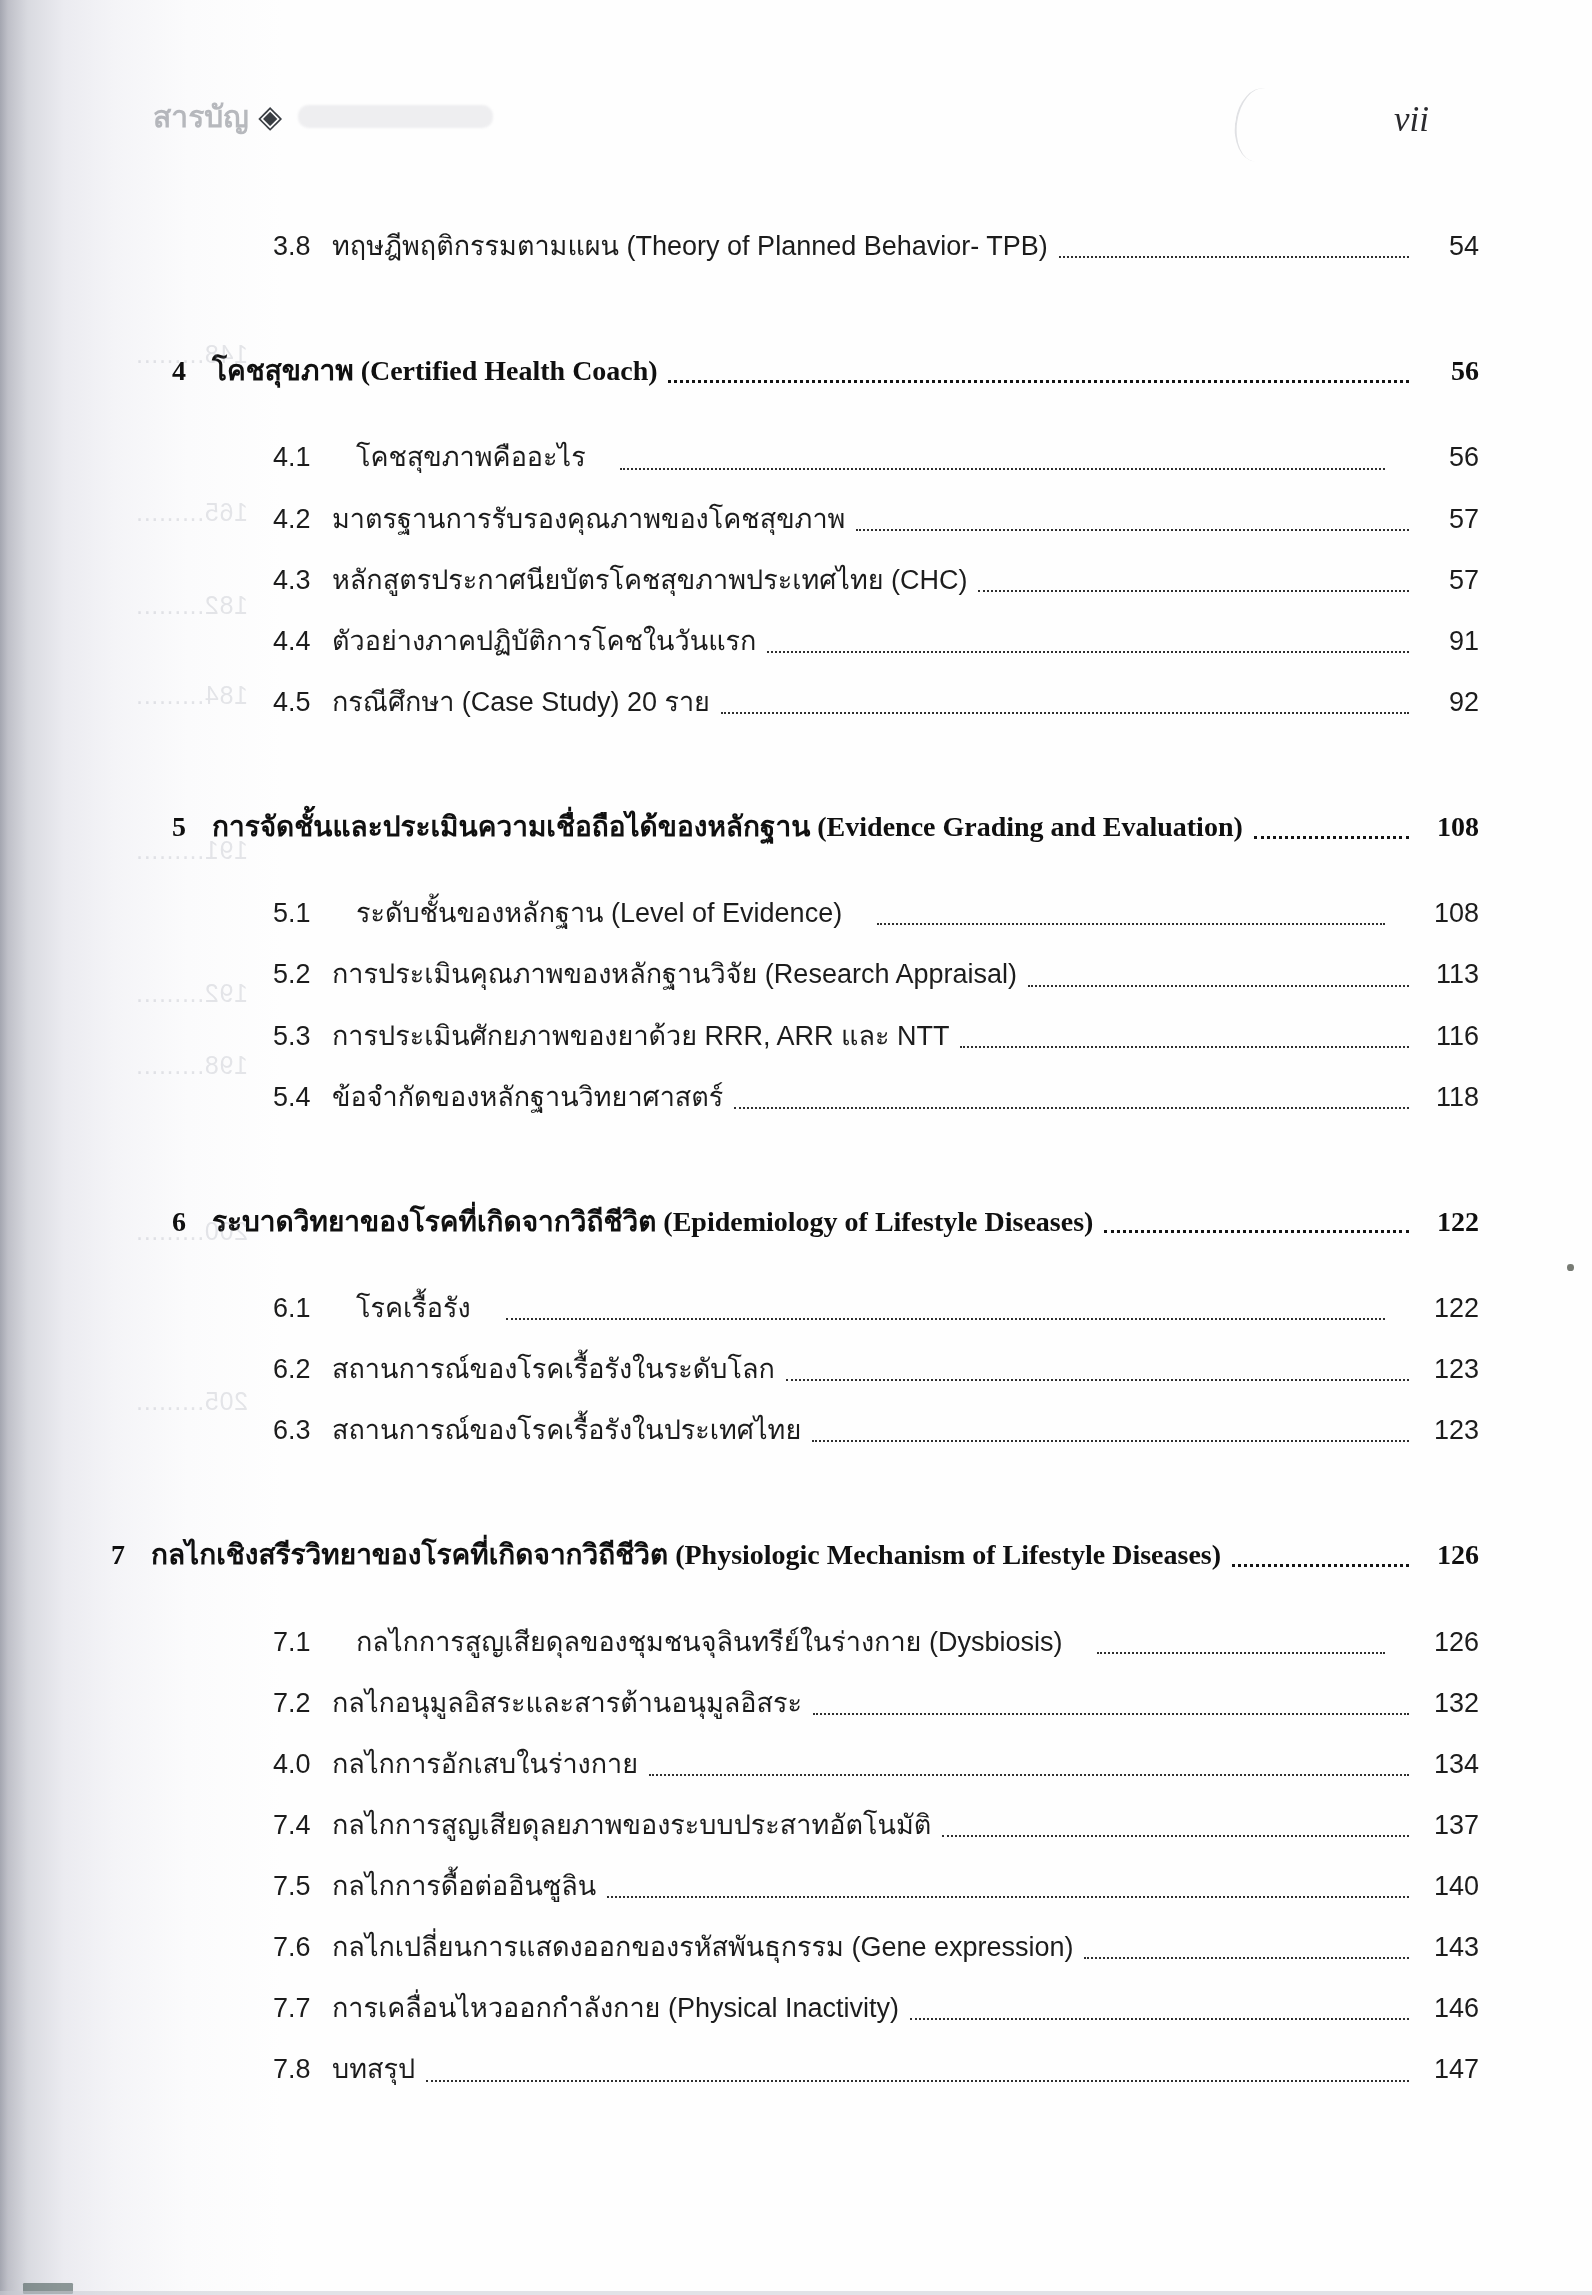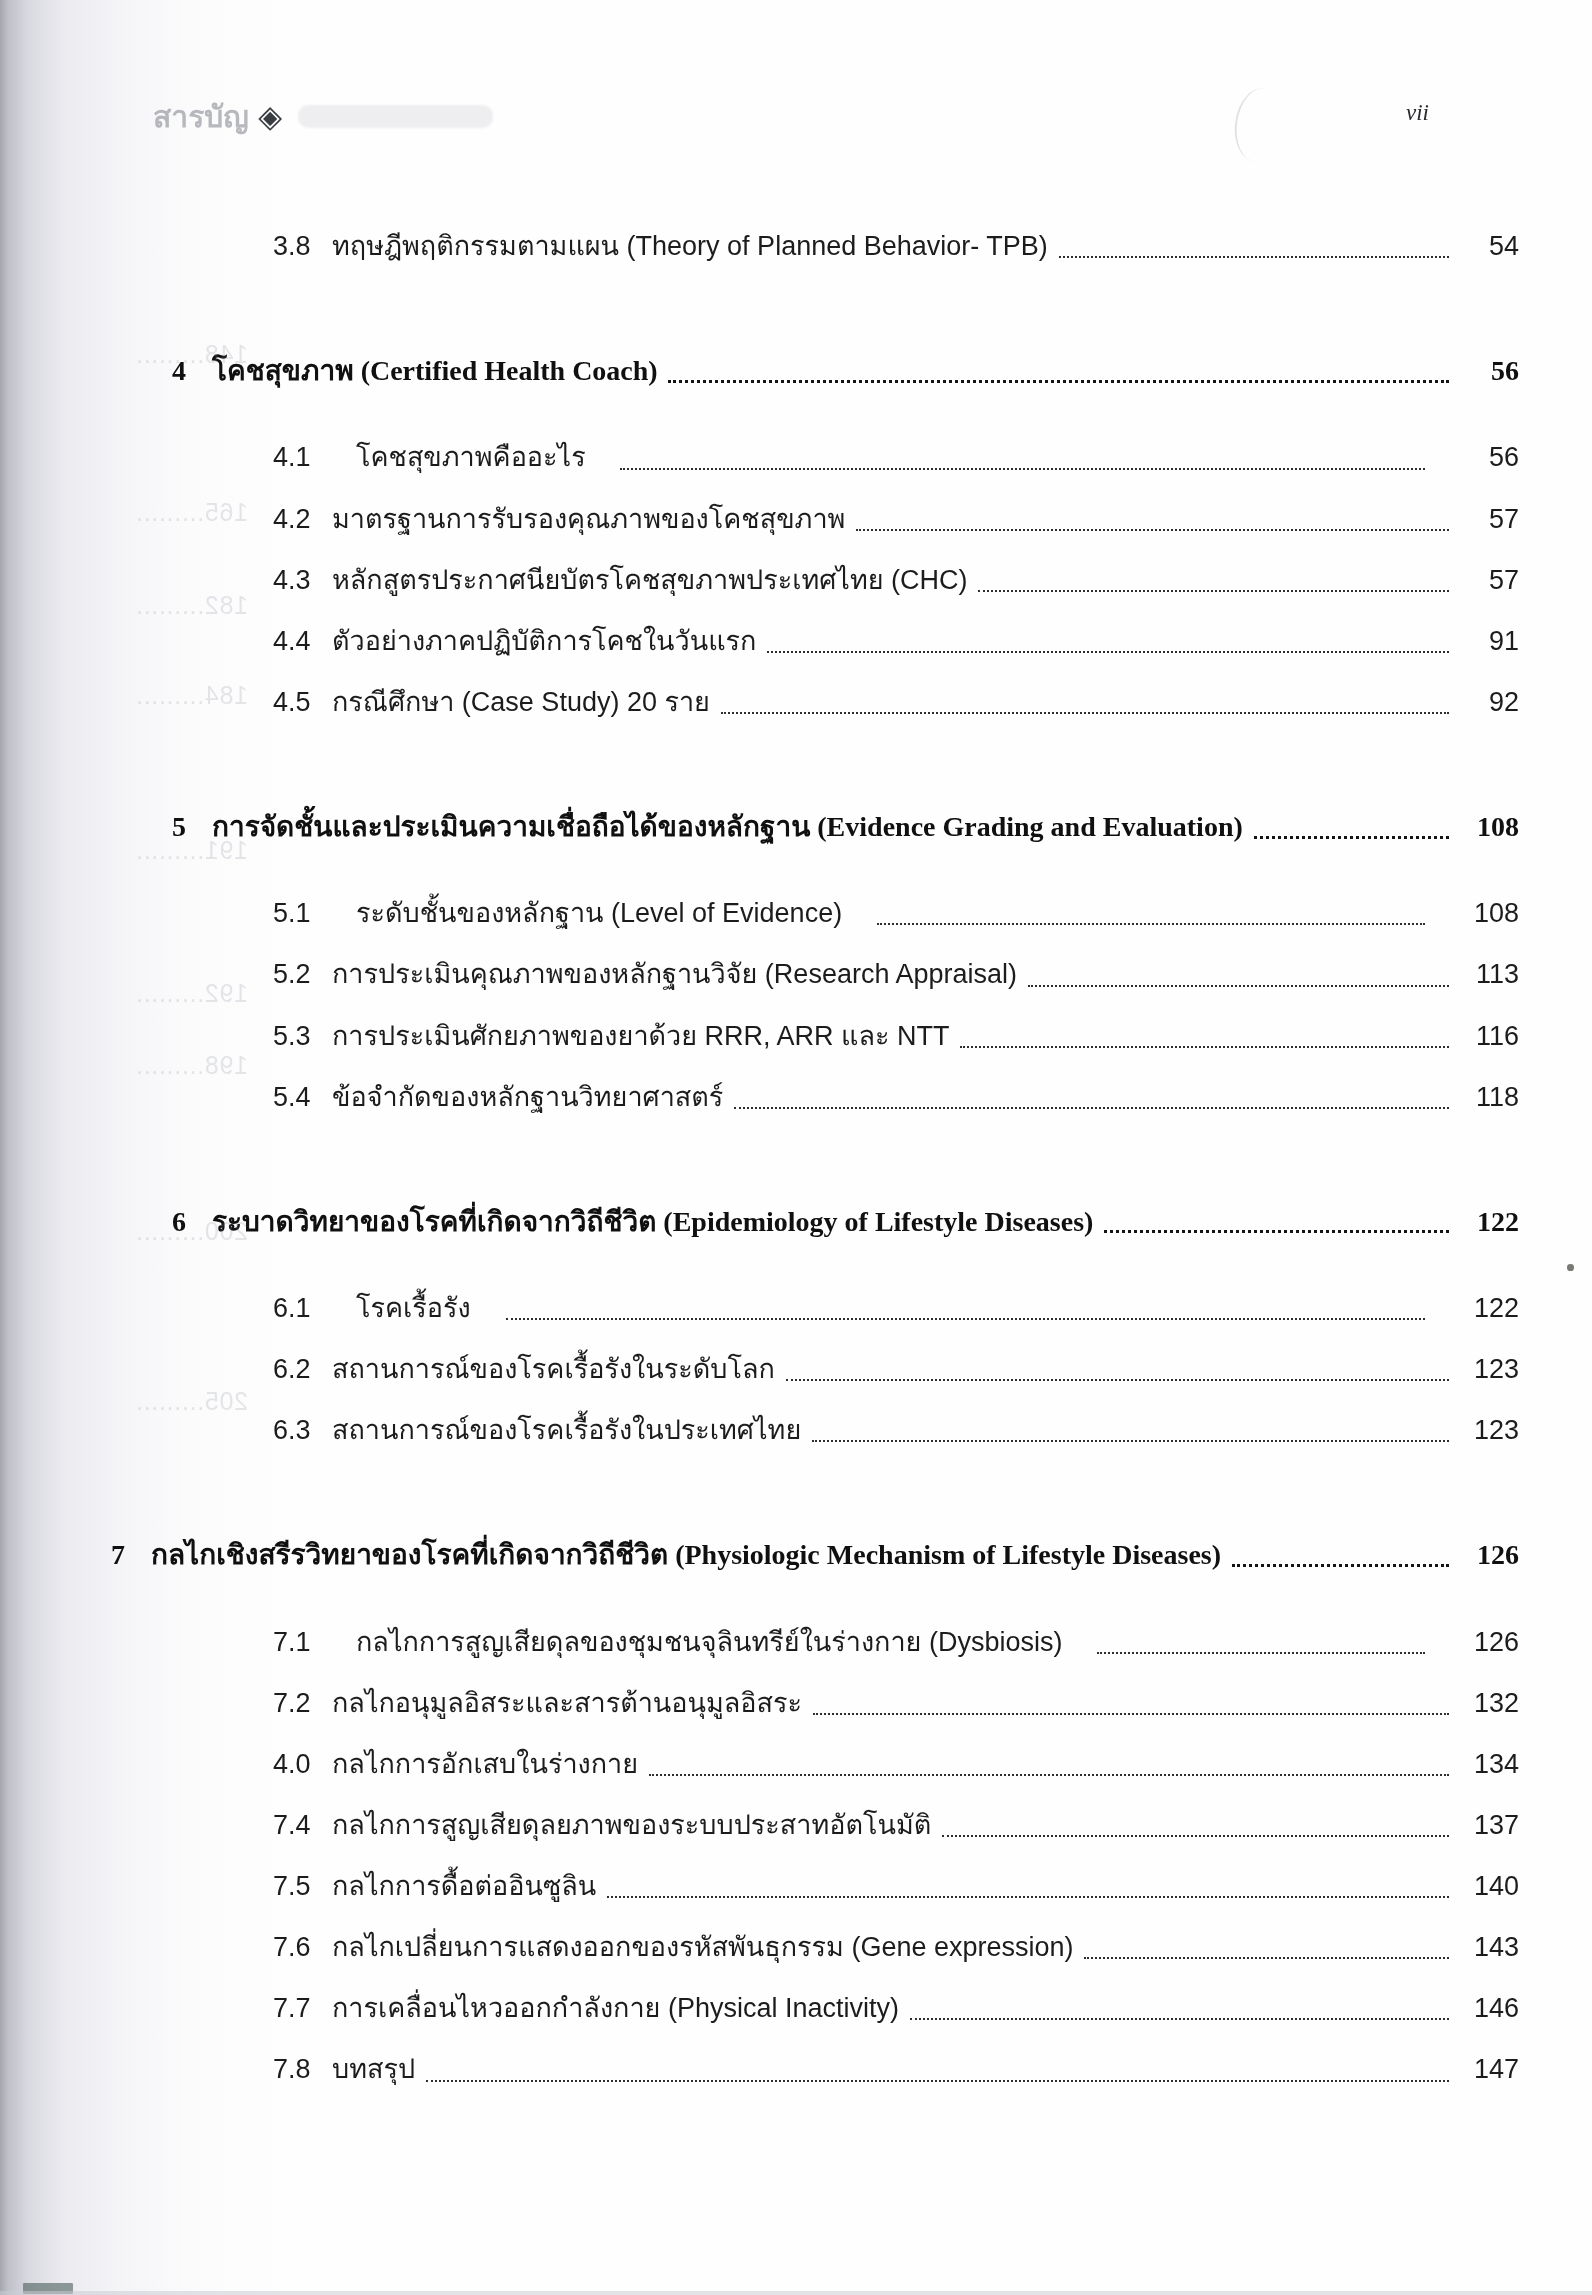--- a/index.html
+++ b/index.html
@@ -44,40 +44,40 @@
   }
   .hdr-label{color:rgba(85,90,100,.42);filter:blur(0.4px);font-weight:bold;}
   .hdr-diamond{color:#20242a;opacity:.88;font-size:31px;}
   .hdr-ghost{
     width:195px;height:23px;margin-left:6.7px;border-radius:10.8px;
     background:rgba(140,145,158,.14);filter:blur(1.3px);
   }
   .folio{
     position:absolute;right:164px;top:100px;
     font-family:"Liberation Serif", serif;font-style:italic;
-    font-size:23px;color:#2a2a2e;
+    font-size:35px;color:#2a2a2e;
   }
 
   
   .ghost{
     position:absolute;left:73px;width:175px;
     transform:scaleX(-1);
     font-size:25px;color:rgba(130,136,152,.20);
     letter-spacing:0.7px;white-space:nowrap;overflow:hidden;
     pointer-events:none;
   }
 
   
   .toc{
     position:absolute;left:0;top:0;width:1593px;
     padding-top:229px;box-sizing:border-box;
   }
   .row{
     display:flex;align-items:flex-end;
-    padding-left:273px;padding-right:74px;
+    padding-left:273px;padding-right:114px;
     margin-top:26px;
     font-size:27px;line-height:1.3;justify-content:center;
   }
   .row .num{min-width:59px;flex:none;}
   .row .title{flex:none;white-space:nowrap;}
   .row .leader{
     flex:1;margin:0 8px 6px 10.8px;
     border-bottom:2.7px dotted #2e2e2e;
     min-width:27px;
   }

